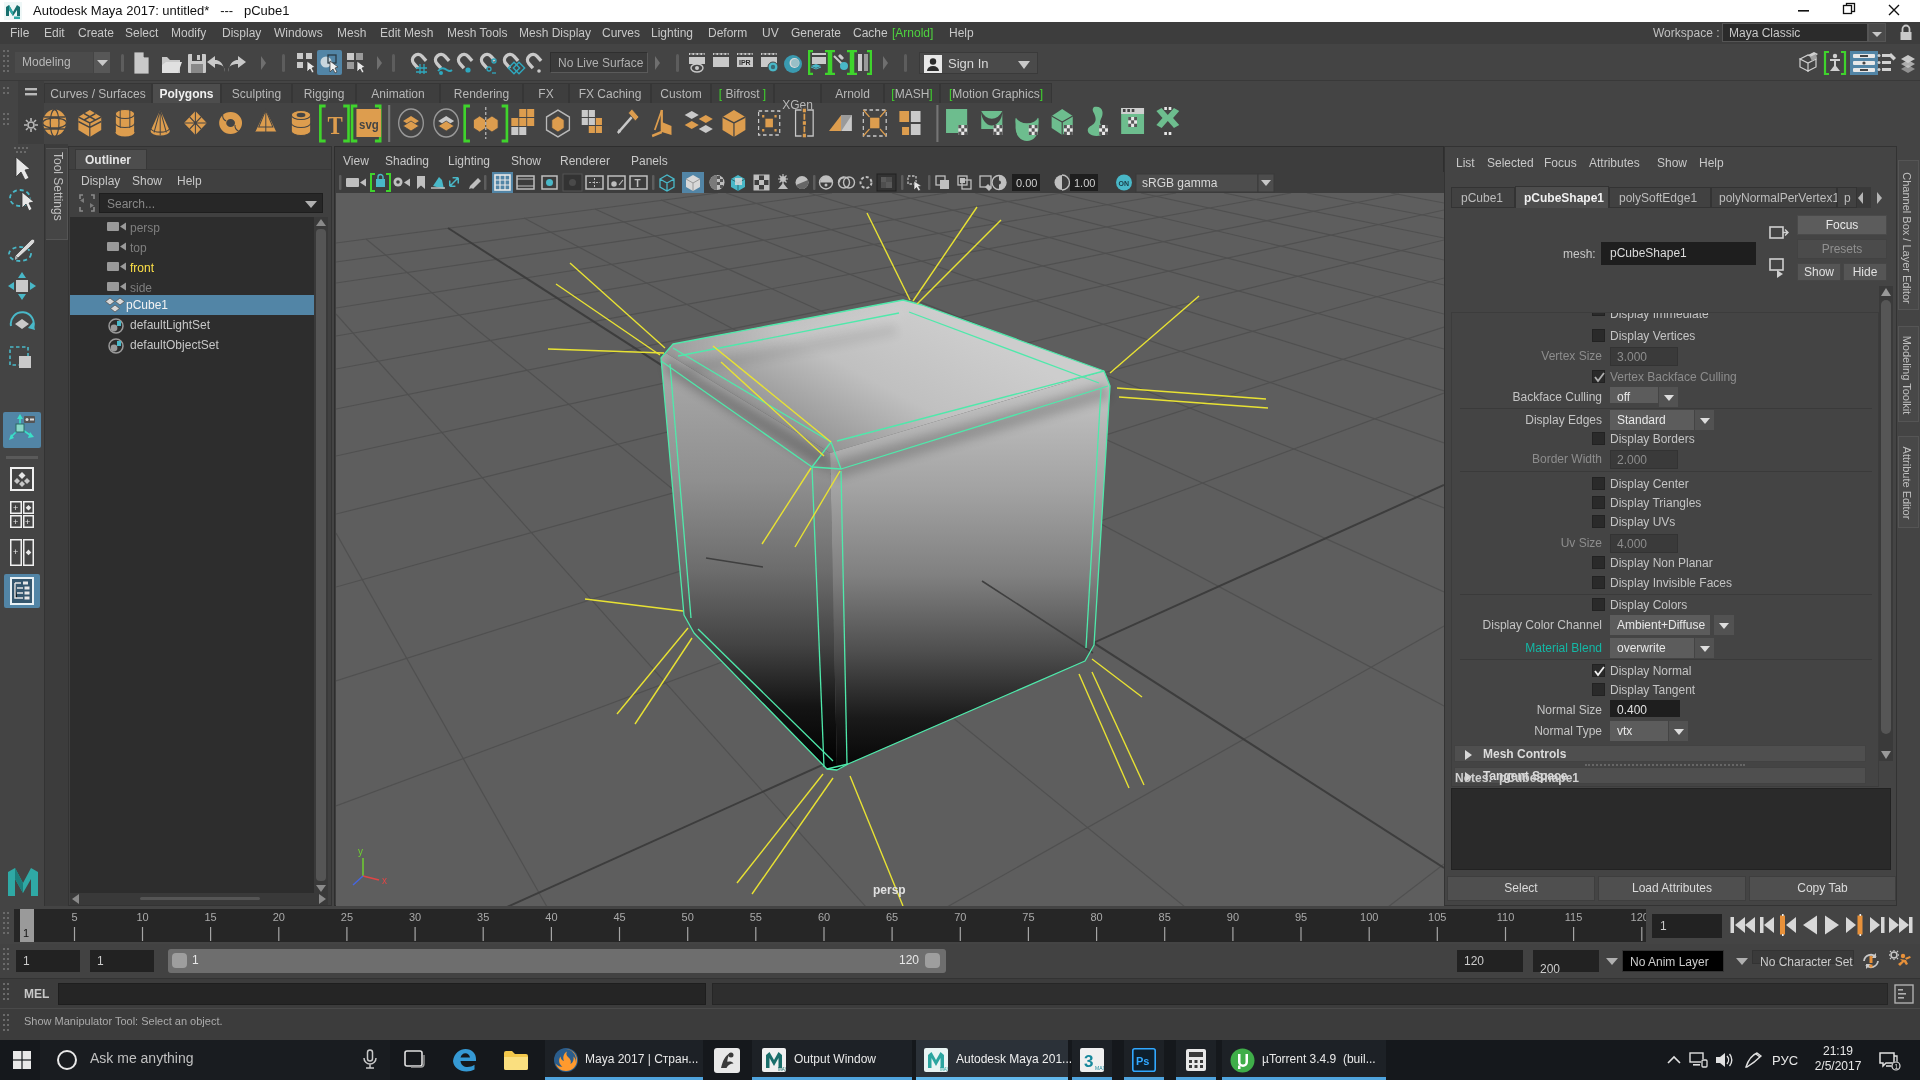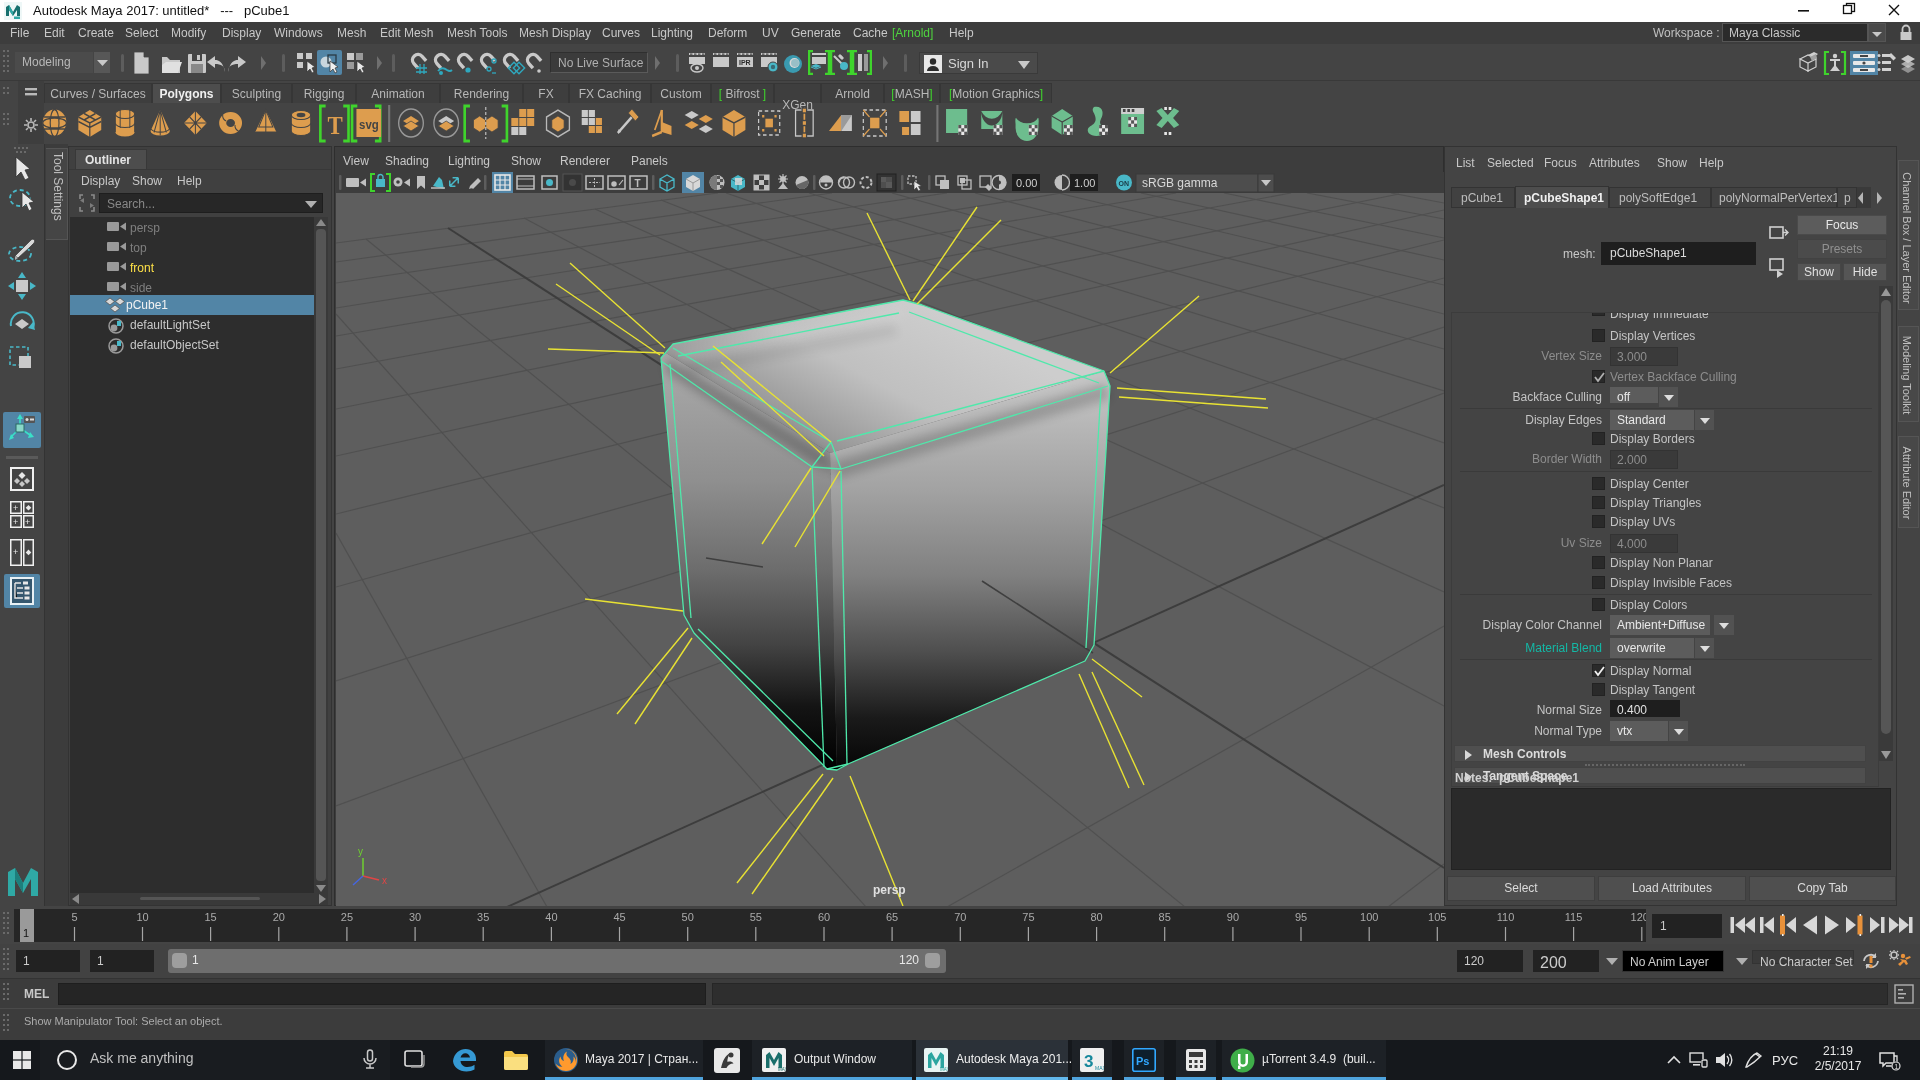--- a/index.html
+++ b/index.html
@@ -1390,21 +1390,21 @@
     <div class="abs" style="left:168px;top:5px;width:778px;height:24px;background:#6e6e6e;border-radius:3px;">
       <div class="abs" style="left:4px;top:4px;width:15px;height:15px;background:#9e9e9e;border-radius:4px;"></div>
       <div class="abs" style="left:24px;top:4px;color:#e8e8e8;font-size:12px;">1</div>
       <div class="abs" style="left:731px;top:4px;color:#e8e8e8;font-size:12px;">120</div>
       <div class="abs" style="left:757px;top:4px;width:15px;height:15px;background:#9e9e9e;border-radius:4px;"></div>
     </div>
     <div class="abs" style="left:1457px;top:6px;width:66px;height:22px;background:#222;">
         <span style="position:absolute;left:7px;top:4px;color:#ccc;font-size:12px;">120</span>
       </div>
     <div class="abs" style="left:1533px;top:6px;width:66px;height:22px;background:#222;">
-        <span style="position:absolute;left:7px;top:4px;color:#ccc;font-size:16px;">200</span>
+        <span style="position:absolute;left:7px;top:12px;color:#ccc;font-size:12px;">200</span>
       </div>
     <svg class="abs" style="left:1604px;top:12px;" width="16" height="12">
         <path d="M2 2 L14 2 L8 9 Z" fill="#b0b0b0"></path>
       </svg>
     <div class="abs" style="left:1622px;top:6px;width:102px;height:22px;background:#000000;border:1px solid #333;">
         <span style="position:absolute;left:7px;top:4px;color:#ccc;font-size:12px;">No Anim Layer</span>
       </div>
     <svg class="abs" style="left:1734px;top:12px;" width="16" height="12">
         <path d="M2 2 L14 2 L8 9 Z" fill="#b0b0b0"></path>
       </svg>

